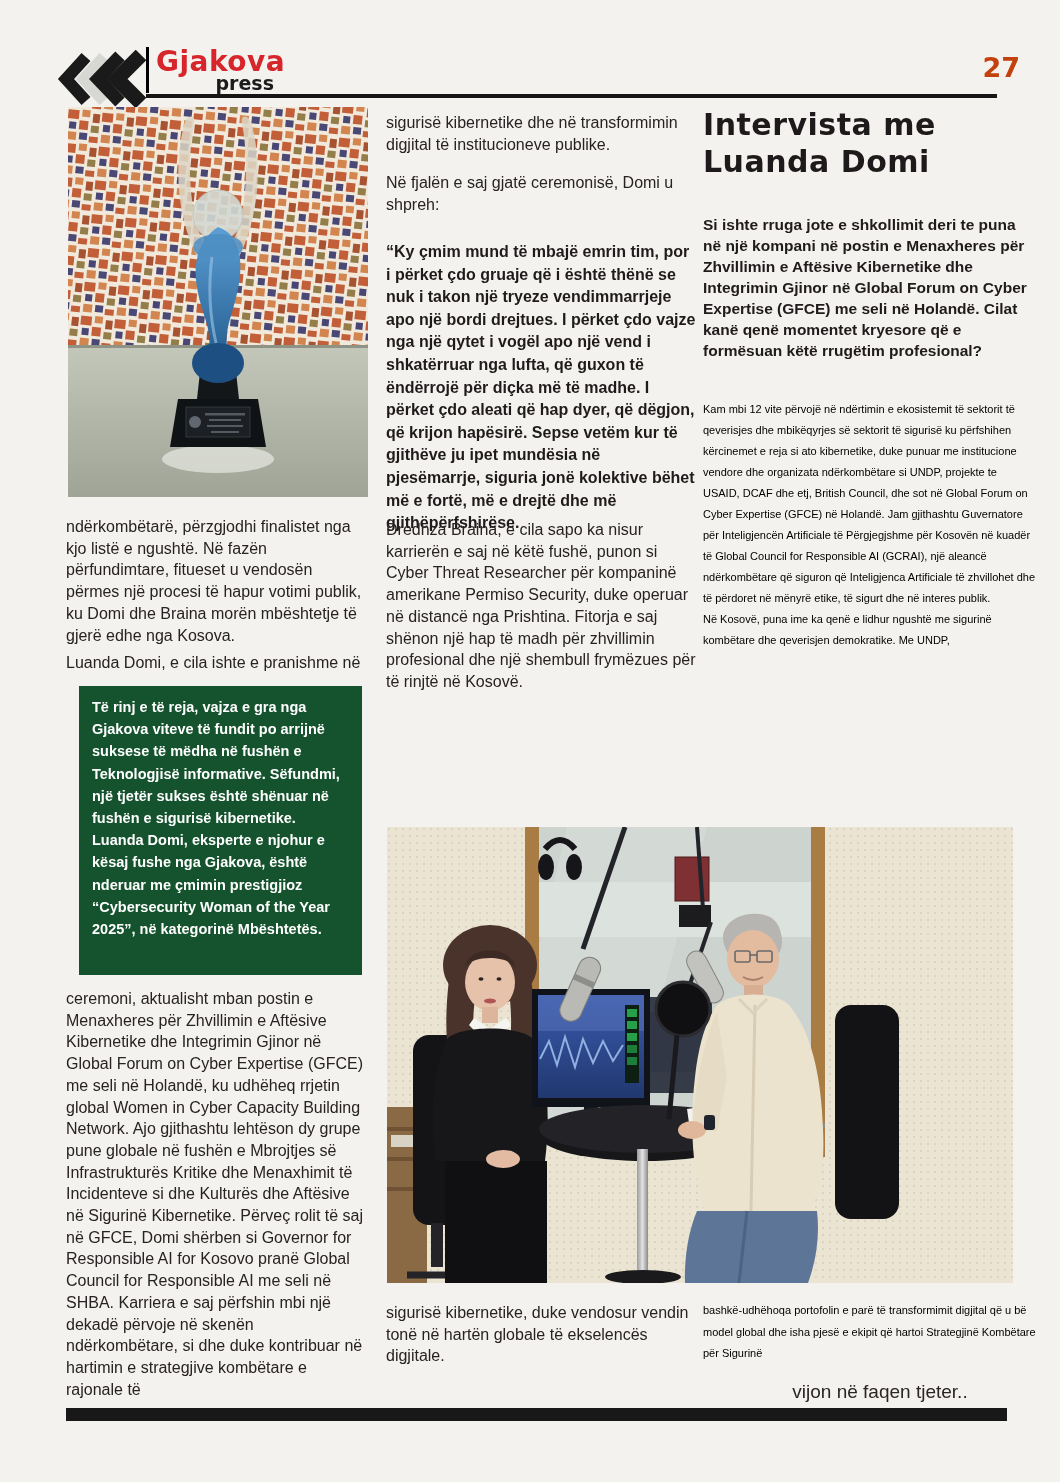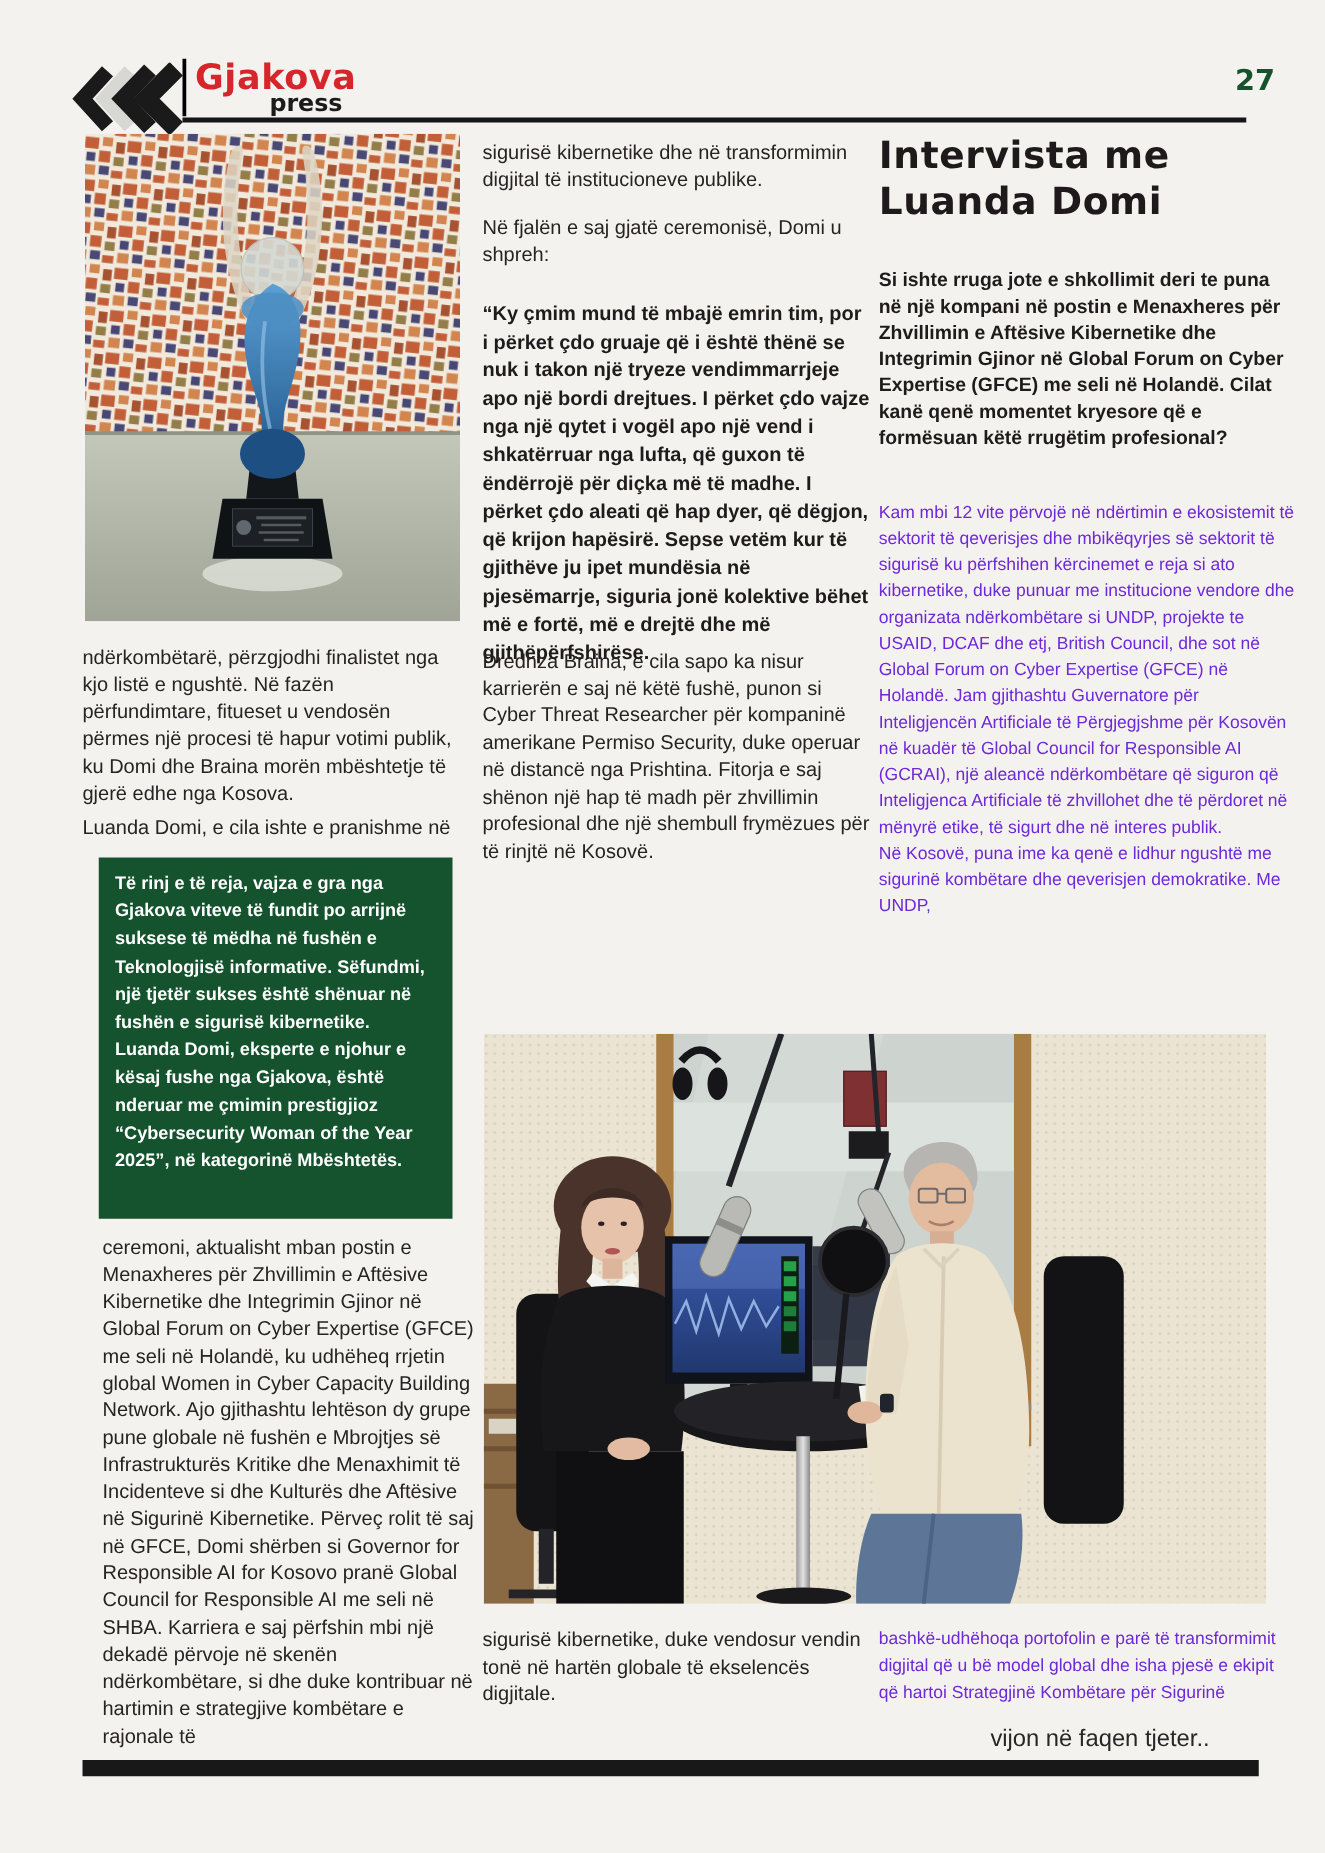--- a/index.html
+++ b/index.html
@@ -5,34 +5,34 @@
   html,body{margin:0;padding:0;background:#ffffff;}
   body{width:1060px;height:1482px;position:relative;font-family:"Liberation Sans",sans-serif;}
   #page{position:absolute;left:0;top:0;width:1060px;height:1482px;background:#f4f2ee;overflow:hidden;}
 
   
   #hdr-arrows{position:absolute;left:56px;top:50px;}
   #brand{position:absolute;left:146px;top:47px;border-left:3px solid #000000;padding-left:7px;width:130px;}
   #brand-name{font-family:"DejaVu Sans",sans-serif;font-weight:800;font-size:28px;line-height:30px;color:#d6252b;letter-spacing:.5px;}
   #brand-sub{font-family:"DejaVu Sans",sans-serif;font-weight:800;font-size:19px;line-height:19px;color:#1b1b1b;text-align:right;width:118px;margin-top:-3px;}
   #hdr-rule{position:absolute;left:146px;top:94px;width:851px;height:4px;background:#161616;}
-  #page-num{position:absolute;left:970px;top:52px;width:50px;text-align:right;font-family:"DejaVu Sans",sans-serif;font-weight:800;font-size:23px;color:#14532d;}
+  #page-num{position:absolute;left:970px;top:52px;width:50px;text-align:right;font-family:"DejaVu Sans",sans-serif;font-weight:800;font-size:27px;color:#c2410c;}
 
   
   #photo-trophy{position:absolute;left:68px;top:107px;width:300px;height:390px;}
   #photo-studio{position:absolute;left:387px;top:827px;width:626px;height:456px;}
 
   
   .body{position:absolute;font-size:16px;line-height:21.7px;color:#272223;}
-  .rc-body{position:absolute;font-size:14px;line-height:21px;color:#6d28d9;}
+  .rc-body{position:absolute;font-size:11px;line-height:21px;color:#000000;}
   #lc-p1{left:66px;top:516px;width:302px;}
   #lc-p2{left:66px;top:652px;width:302px;}
   #highlight-box{position:absolute;left:79px;top:686px;width:283px;height:289px;background:#14532d;color:#ffffff;
     font-weight:bold;font-size:14.5px;line-height:22.2px;padding:10px 13px;box-sizing:border-box;overflow:hidden;}
-  #lc-p3{left:66px;top:988px;width:302px;margin-left:16px;}
+  #lc-p3{left:66px;top:988px;width:302px;}
   #mc-p1{left:386px;top:112px;width:312px;}
   #mc-p2{left:386px;top:172px;width:312px;}
   #mc-quote{left:386px;top:241px;width:312px;font-weight:bold;line-height:22.6px;color:#1f1b1c;}
   #mc-p3{left:386px;top:519px;width:312px;}
   #mc-p4{left:386px;top:717px;width:312px;}
   #mc-p5{left:386px;top:1302px;width:312px;}
   #rc-head{position:absolute;left:703px;top:106px;width:332px;font-family:"DejaVu Sans",sans-serif;font-weight:800;
     font-size:30px;line-height:37px;letter-spacing:.5px;color:#1e1a1b;}
   #rc-q{left:703px;top:214px;width:333px;font-weight:bold;font-size:15.5px;line-height:21px;color:#1f1b1c;}
   #rc-a{left:703px;top:399px;width:333px;white-space:pre-line;}

